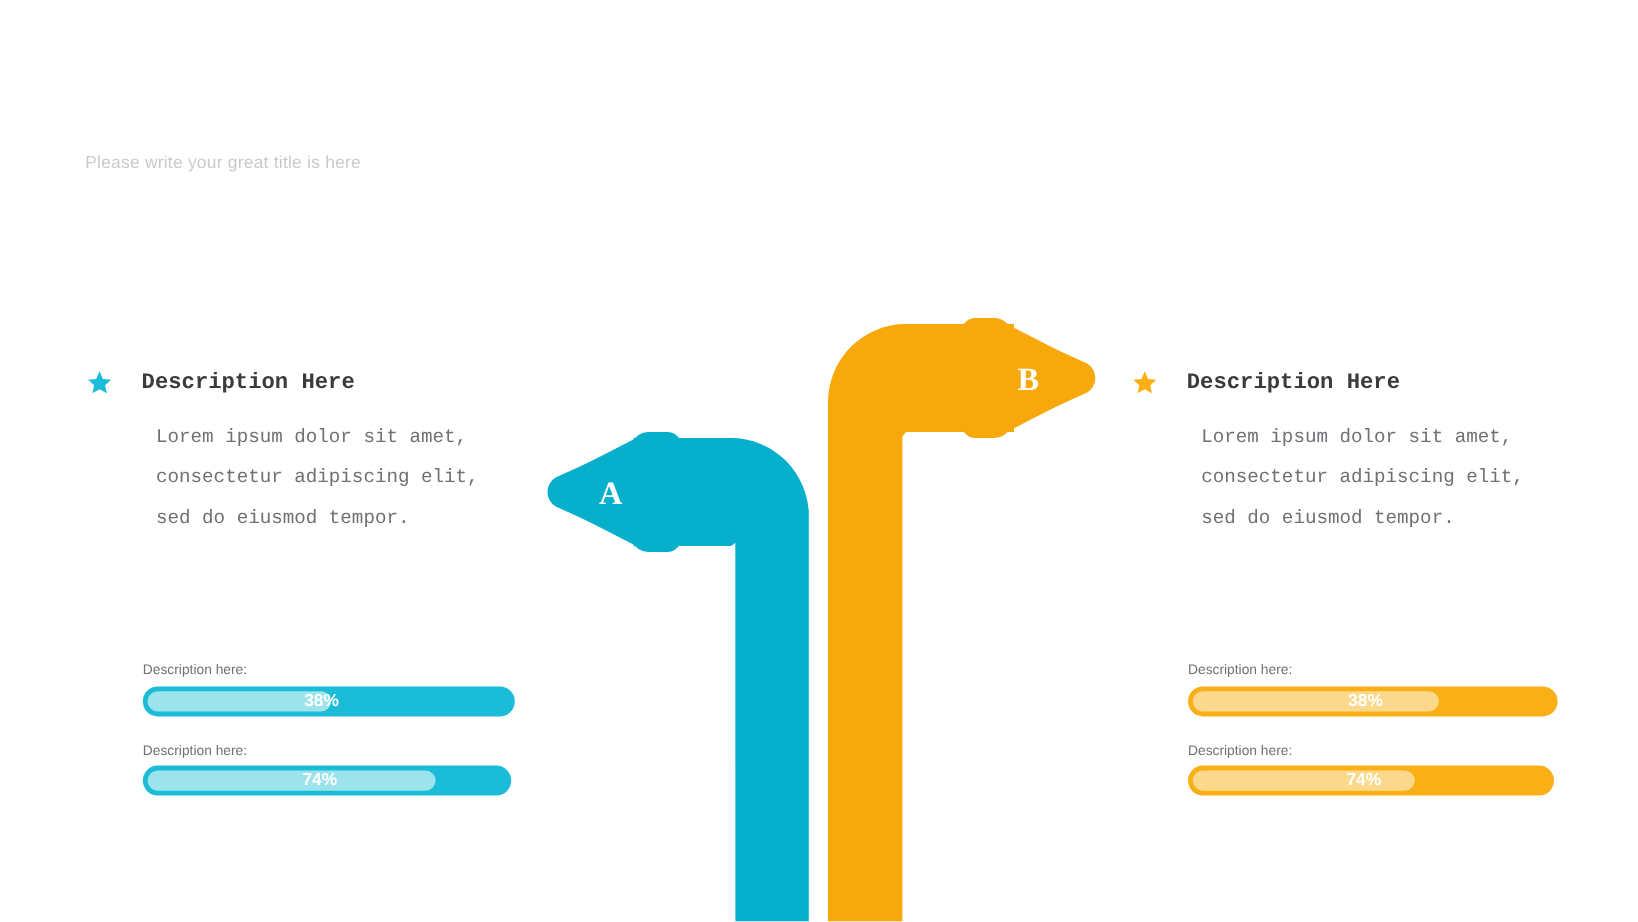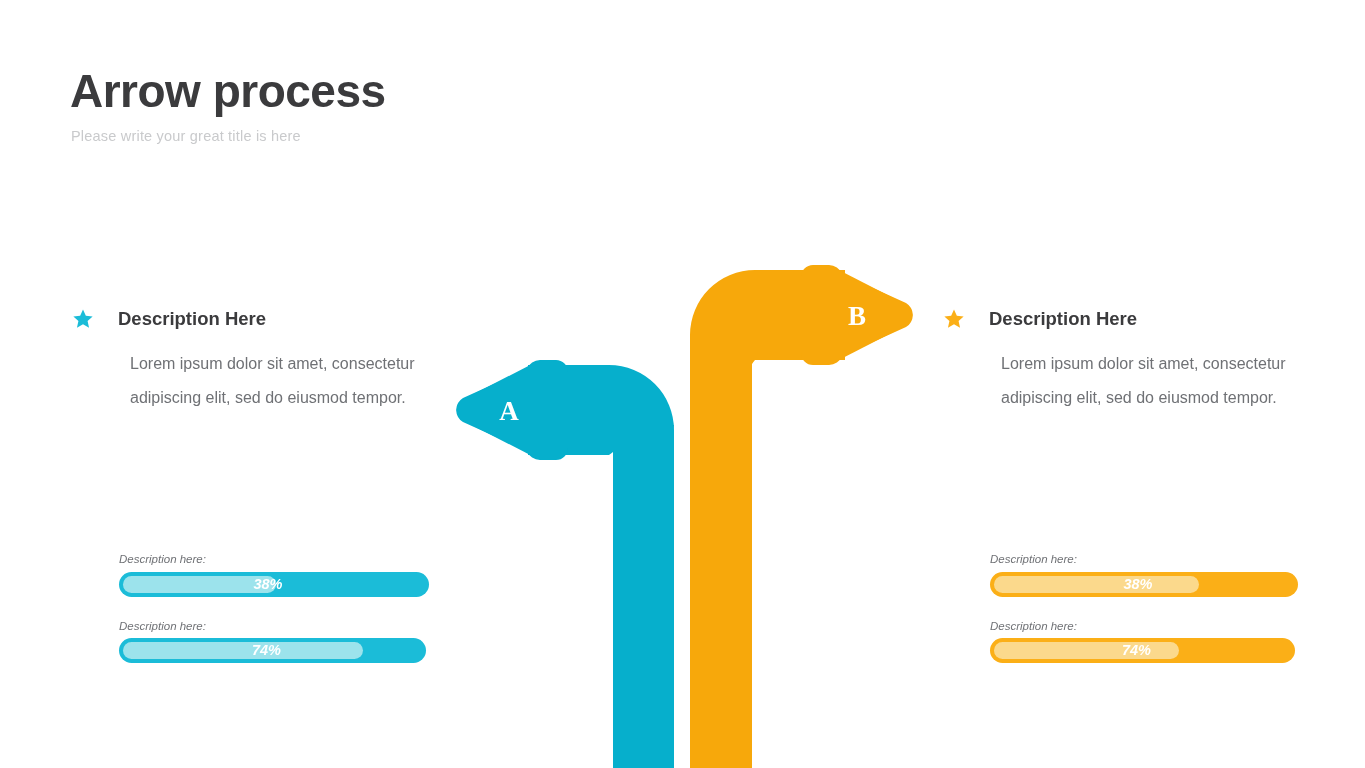--- a/index.html
+++ b/index.html
@@ -57,20 +57,21 @@
     font-family: "Liberation Serif", serif;
     font-weight: bold;
     font-size: 27px;
     fill: #ffffff;
   }
 
   
   .block {
     position: absolute;
     width: 330px;
+    font-family: Liberation Mono, monospace;
   }
   .block-left  { left: 72px;  top: 306px; }
   .block-right { left: 943px; top: 306px; }
 
   .block-head {
     display: flex;
     align-items: center;
     gap: 0;
     height: 26px;
   }
@@ -93,21 +94,20 @@
     margin-left: 58px;
     font-size: 16px;
     color: #6f7175;
     line-height: 34px;
     width: 290px;
   }
 
   
   .bars {
     position: absolute;
-    font-style: italic;
   }
   .bars-left  { left: 119px; top: 554px; }
   .bars-right { left: 990px; top: 554px; }
 
   .bar-group { position: relative; }
   .bar-group + .bar-group { margin-top: 24px; }
 
   .bar-label {
     font-size: 11.5px;
     color: #6f7175;
@@ -145,21 +145,20 @@
   .t-cyan .bar-fill  { background: #9ce3ec; }
   
   .t-amber .bar-track { background: #fbaf17; }
   .t-amber .bar-fill  { background: #fbd98c; }
 </style>
 </head>
 <body>
 
 <div class="slide">
 
-  <div class="page-title">Arrow process</div>
   <div class="page-subtitle">Please write your great title is here</div>
 
   <svg class="arrows" viewBox="0 0 1365 768">
 
     <g>
       <path d="M 613 768
                L 613 455
                A 30 30 0 0 1 643 425
                L 674 425
                A 0 0 0 0 0 674 425

